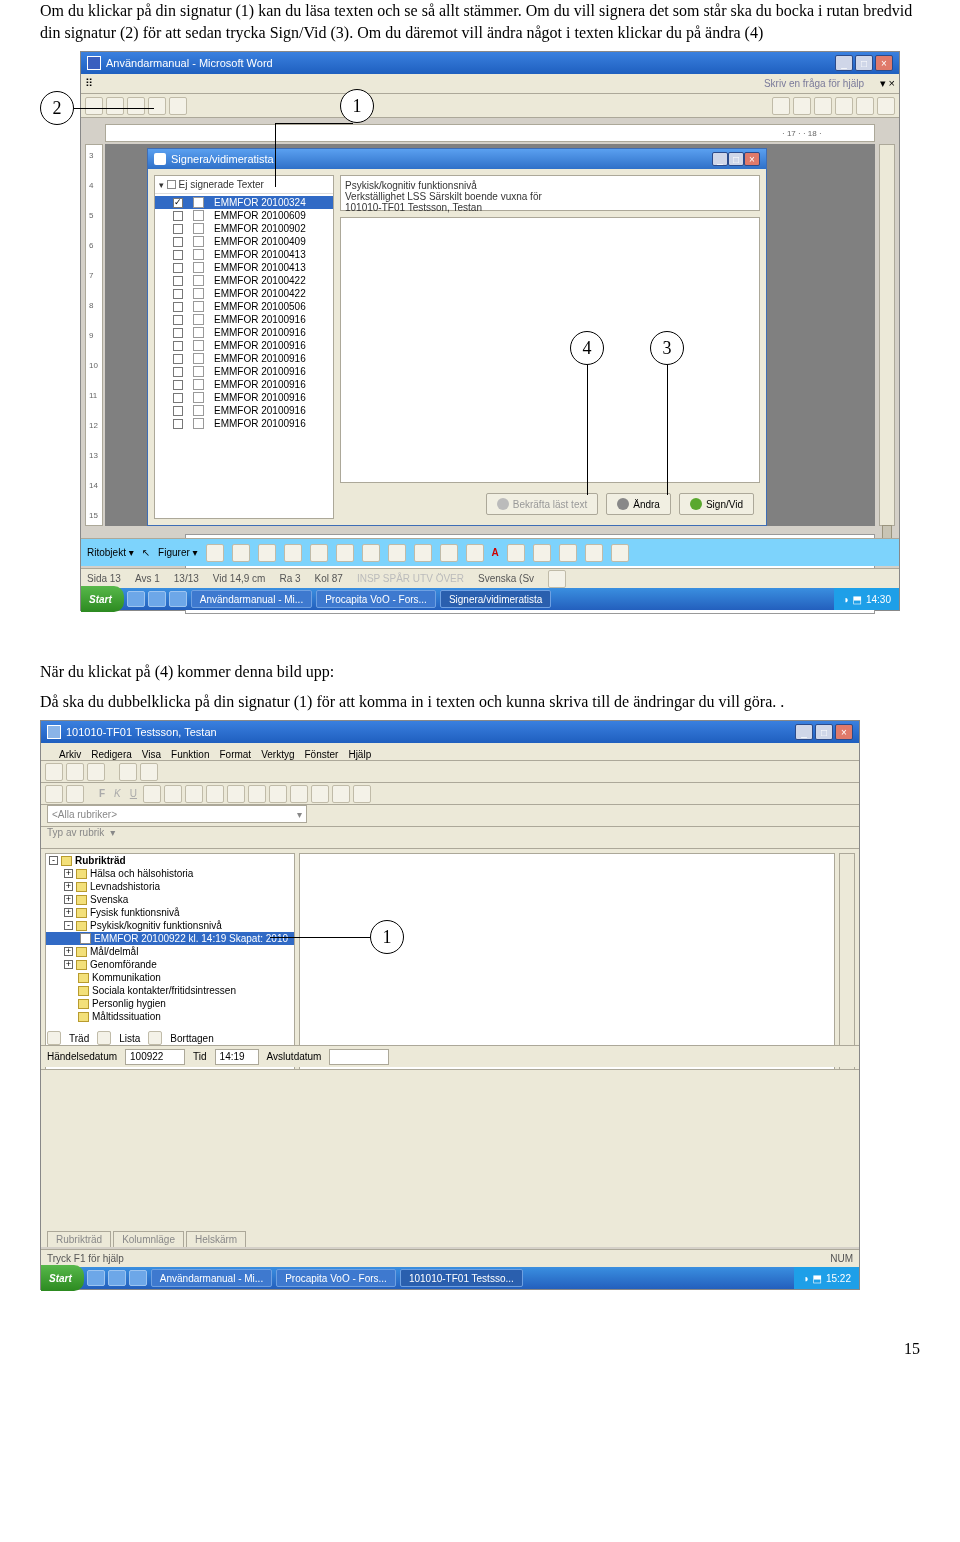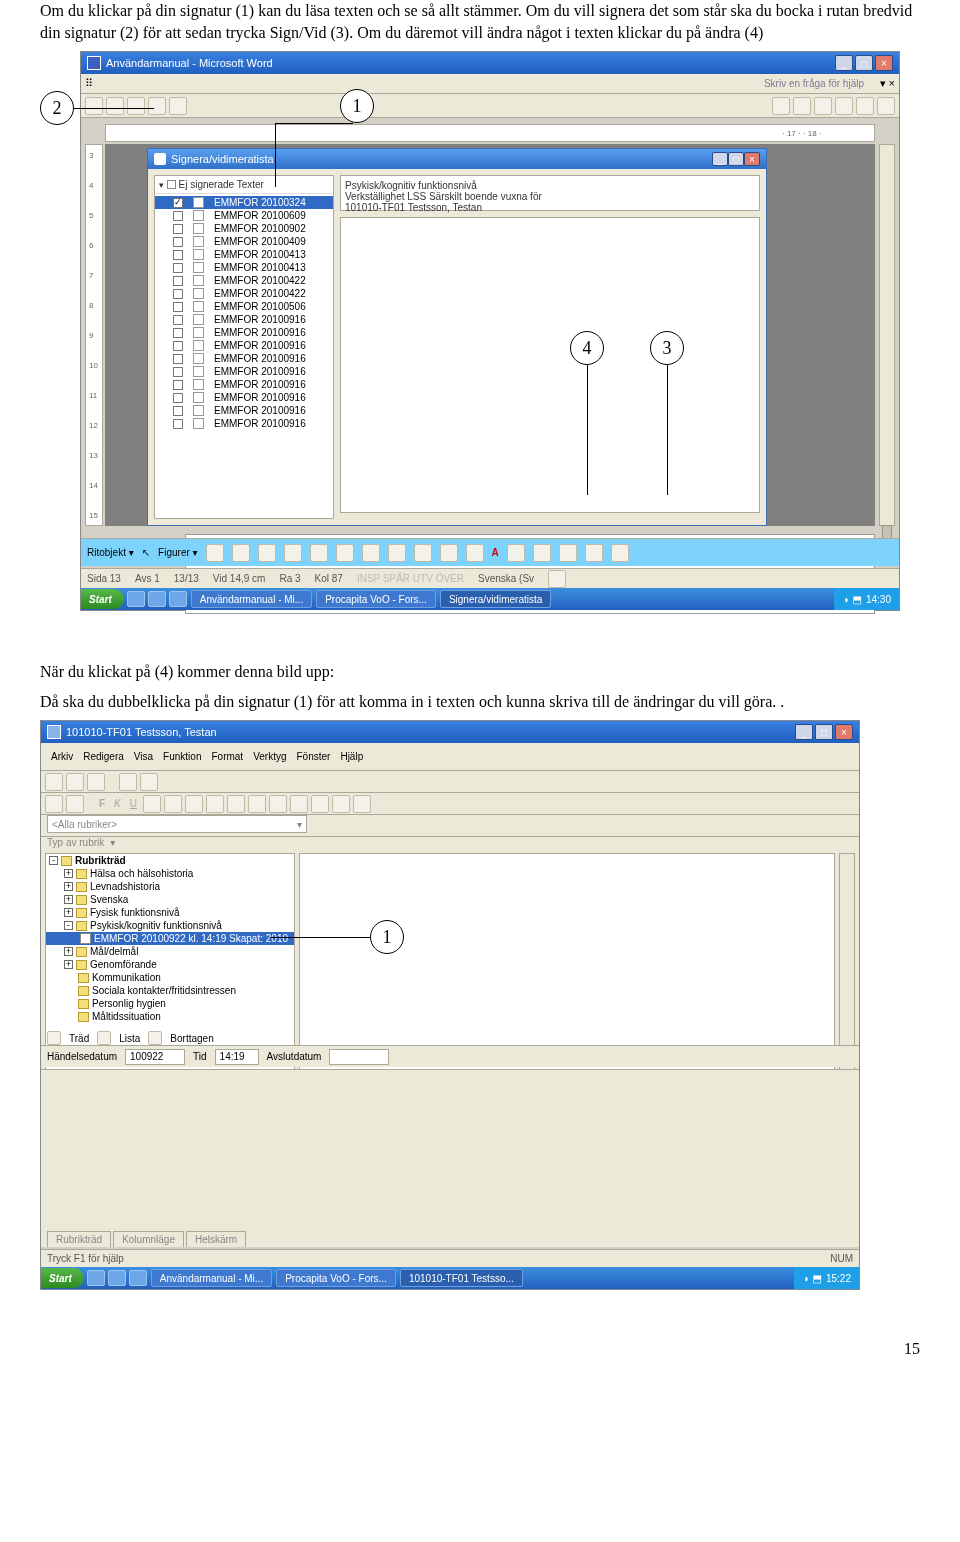--- a/index.html
+++ b/index.html
@@ -92,29 +92,29 @@
   .page-snip{position:absolute;left:80px;top:390px;width:690px;height:80px;background:#fff;border:1px solid #999}
   .page-snip .txt{font-family:"Times New Roman",serif;font-size:11px;color:#000;position:absolute;left:60px;top:10px;right:20px;line-height:1.3}
   .vscroll{position:absolute;right:4px;top:92px;bottom:84px;width:16px;background:#ece9d8;border:1px solid #aca899}
   .vthumb{position:absolute;left:2px;width:10px;background:#c8c4b4;border:1px solid #9a947e}
 
   
   .draw-tb{position:absolute;left:0;right:0;bottom:44px;height:28px;background:#7dd3fc;border-top:1px solid #aca899;display:flex;align-items:center;padding:0 6px;gap:8px;font-size:10px}
   .status{position:absolute;left:0;right:0;bottom:22px;height:20px;background:#ece9d8;border-top:1px solid #aca899;display:flex;align-items:center;padding:0 6px;gap:14px;font-size:10px;color:#555}
   
   .taskbar{position:absolute;left:0;right:0;bottom:0;height:22px;background:linear-gradient(#3a8fe0,#235fbd);display:flex;align-items:center;font-size:10px;color:#fff}
-  .start{height:20px;padding:0 12px 0 8px;background:linear-gradient(#57b84a,#2c8a20);border-radius:0 10px 10px 0;display:flex;align-items:center;font-weight:bold;font-style:italic}
+  .start{height:26px;padding:0 12px 0 8px;background:linear-gradient(#57b84a,#2c8a20);border-radius:0 10px 10px 0;display:flex;align-items:center;font-weight:bold;font-style:italic}
   .tb-ico{width:18px;height:16px;background:#6da7e8;border:1px solid #9cc4f0;margin-left:3px;border-radius:2px}
   .tb-task{height:18px;margin-left:4px;padding:0 8px;background:#3e79cf;border:1px solid #6ea0e2;border-radius:2px;display:flex;align-items:center}
   .tb-task.active{background:#2a5fae}
   .tray{margin-left:auto;height:22px;background:#1e9fe8;padding:0 8px;display:flex;align-items:center;gap:4px}
 
   
   .app-title{height:22px;background:linear-gradient(#3a80df,#1f5fbf);color:#fff;display:flex;align-items:center;padding:0 6px;font-size:11px}
-  .app-menu{height:28px;background:#ece9d8;display:flex;align-items:center;padding:0 10px;gap:10px;font-size:10px;border-bottom:1px solid #aca899}
+  .app-menu{height:18px;background:#ece9d8;display:flex;align-items:flex-end;padding:0 18px;gap:10px;font-size:10px;border-bottom:1px solid #aca899}
   .app-tool{height:22px;background:#ece9d8;border-bottom:1px solid #aca899;display:flex;align-items:center;gap:3px;padding:0 4px}
   .tbox{width:18px;height:18px;border:1px solid #c0bba8;background:#f4f2e8;border-radius:2px}
   .rubrik-bar{height:22px;background:#ece9d8;border-bottom:1px solid #aca899;display:flex;padding:0 6px}
   .combo{height:18px;background:#fff;border:1px solid #aca899;color:#888;font-size:10px;padding:0 4px;display:flex;align-items:center;width:260px;justify-content:space-between}
   .rubrik-lbl{font-size:10px;color:#888;margin-right:6px}
   .app-body{position:absolute;left:0;right:0;top:108px;bottom:64px;display:flex;background:#ece9d8}
   .sidebar{width:250px;background:#fff;border:1px solid #aca899;margin:4px;overflow:hidden}
   .sb-item{display:flex;align-items:center;gap:3px;padding:1px 3px;font-size:10px}
   .sq{width:9px;height:9px;border:1px solid #666;display:flex;align-items:center;justify-content:center;font-size:9px;line-height:1;background:#fff}
   .folder{width:11px;height:10px;background:#f3e07a;border:1px solid #b89b2e}
@@ -307,20 +307,34 @@
                 </div>
               </div>
           </div>
           <div class="dlg-main">
             <div class="dlg-info">
               <div>Psykisk/kognitiv funktionsnivå</div>
               <div>Verkställighet LSS Särskilt boende vuxna för</div>
               <div>101010-TF01 Testsson, Testan</div>
             </div>
             <div class="dlg-preview"></div>
+            <div class="dlg-btns">
+              <div class="dlg-btn disabled">
+                <span class="ico grey"></span>
+                <span>Bekräfta läst text</span>
+              </div>
+              <div class="dlg-btn">
+                <span class="ico gear"></span>
+                <span>Ändra</span>
+              </div>
+              <div class="dlg-btn">
+                <span class="ico green"></span>
+                <span>Sign/Vid</span>
+              </div>
+            </div>
           </div>
         </div>
       </div>
 
       <div class="page-snip">
         <div class="txt">det som står ska du boka i rutan bredvid din signatur för att sedan trycka  Sign/Vid.</div>
       </div>
     </div>
     <div class="vscroll">
       <div class="vthumb" style="top:380px;height:30px"></div>

